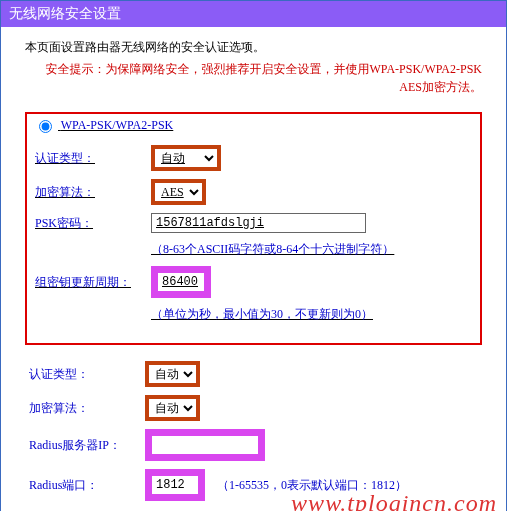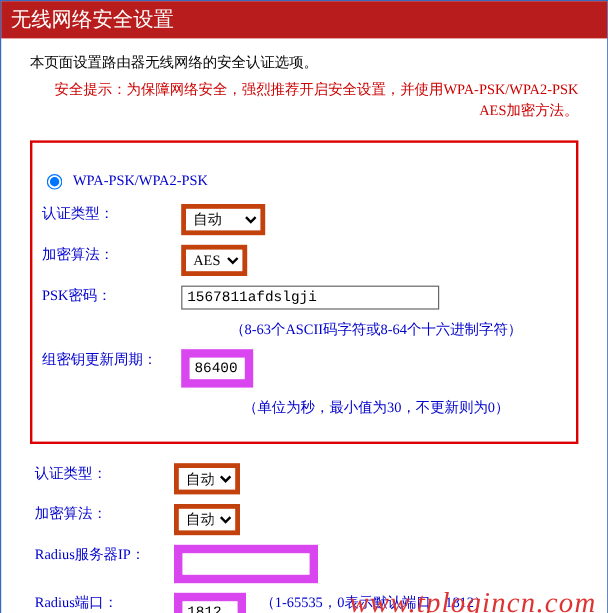--- a/index.html
+++ b/index.html
@@ -1,36 +1,36 @@
 <!DOCTYPE html>
 <html><head>
   <meta charset="utf-8">
   <style>
     * { box-sizing: border-box; margin: 0; padding: 0; }
     body { font-family: "SimSun", "宋体", serif; font-size: 12px; background: #fff; width: 507px; }
     .container { border: 1px solid #3a6ac0; }
-    .header { background: #b91c1c; color: #fff; padding: 4px 8px; font-size: 17px; }
+    .header { background: #8b5cf6; color: #fff; padding: 4px 8px; font-size: 14px; }
     .content { padding: 12px 24px; }
     .intro { color: #000; margin-bottom: 4px; }
     .warning { color: #c00; margin-bottom: 16px; line-height: 1.5; text-align: right; }
     .radio-group { margin-bottom: 12px; margin-left: 8px; }
     .radio-group input[type="radio"] { margin-right: 6px; vertical-align: middle; }
-    .selected-box { border: 2px solid #d00; padding: 24px 4px 12px 4px; margin-bottom: 16px; }
+    .selected-box { border: 2px solid #d00; padding: 4px 4px 12px 4px; margin-bottom: 16px; text-decoration: underline; }
     .radio-label { color: #000; }
     .selected-label { color: #0000cc; }
-    .field-row { display: flex; margin-bottom: 8px; }
+    .field-row { display: flex; align-items: center; margin-bottom: 8px; }
     .field-label { color: #0000cc; width: 120px; padding-left: 4px; }
     select { font-family: inherit; font-size: 12px; border: 4px solid #c2410c; background: #fff; padding: 1px 2px; }
     select.auth-sel { width: 70px; }
     select.enc-sel { width: 55px; }
     input[type="text"], input[type="password"] { font-family: "Courier New", monospace; font-size: 12px; border: 7px solid #d946ef; padding: 2px 4px; }
     .psk-input { width: 215px; border: 1px solid #666 !important; }
     .small-input { width: 60px; }
     .med-input { width: 120px; }
-    .hint { color: #0000cc; margin-left: 120px; margin-bottom: 8px; text-align: center; }
+    .hint { color: #0000cc; margin-left: 120px; margin-bottom: 8px; }
     .hint-inline { color: #0000cc; margin-left: 12px; }
     .section-label { color: #0000cc; }
     .watermark { position: absolute; right: 10px; top: 490px; color: #d33; font-family: "Times New Roman", serif; font-size: 24px; font-style: italic; letter-spacing: 1px; }
     .wrapper { position: relative; width: 507px; height: 511px; }
   </style>
 </head>
 <body>
 <div class="wrapper">
 
 <div class="container">

